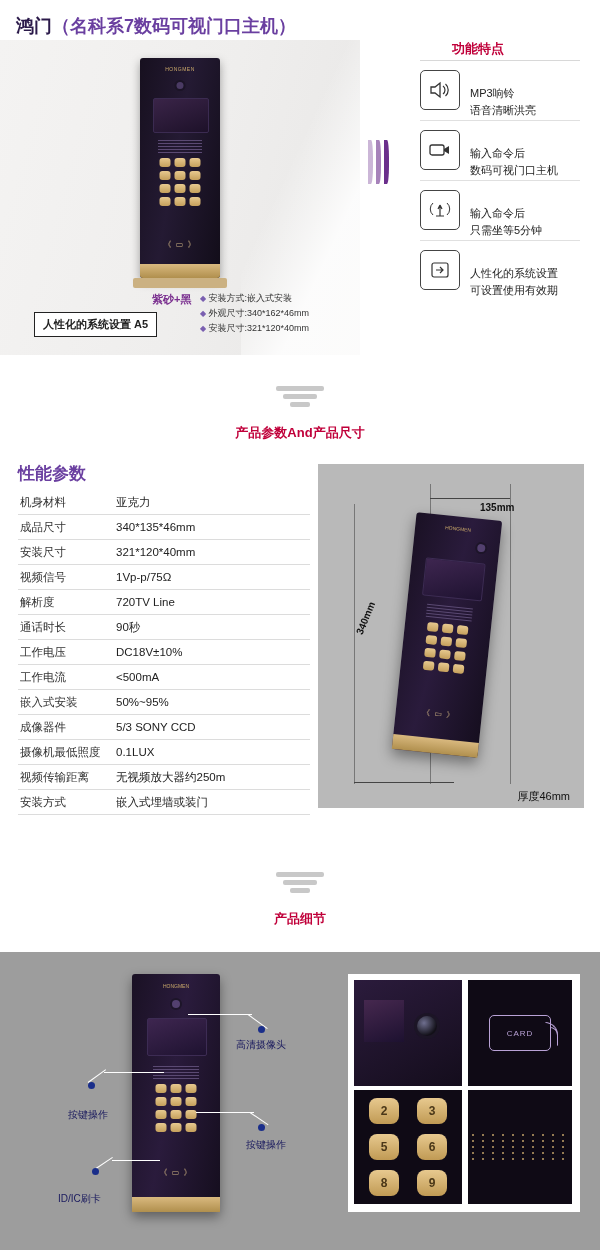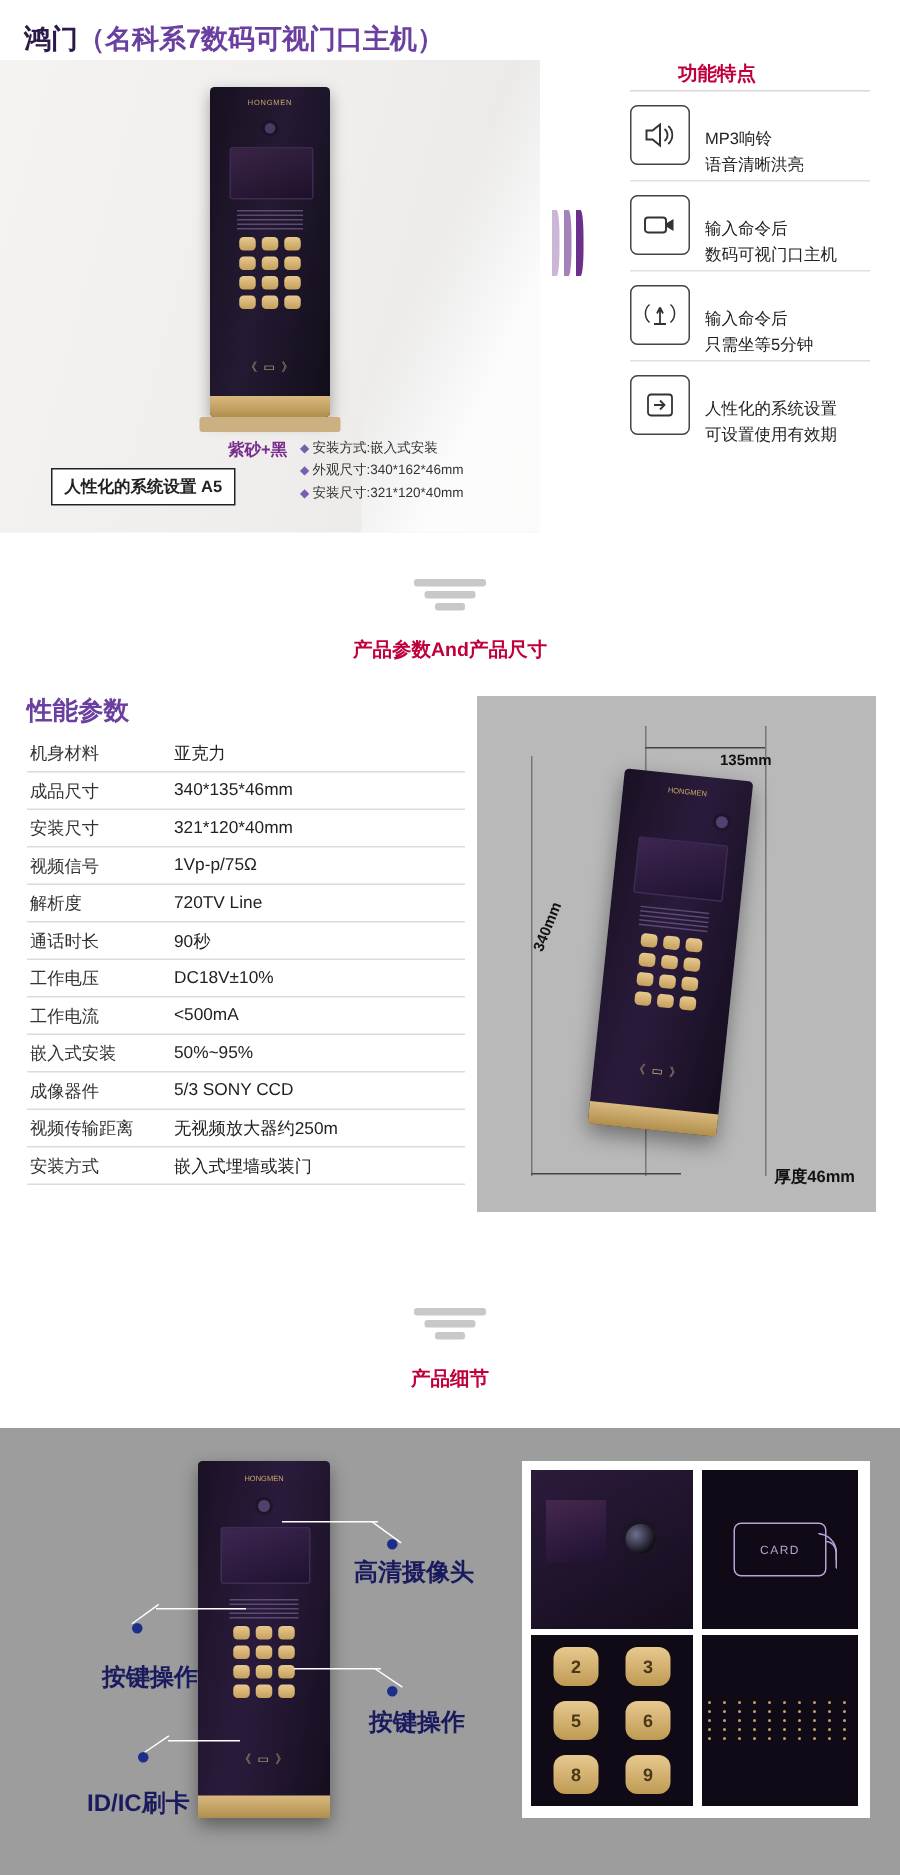--- a/index.html
+++ b/index.html
@@ -88,37 +88,37 @@
   .p2-dev .logo{position:absolute;top:9px;left:50%;transform:translateX(-50%);font-size:5px;color:#c9a86a;white-space:nowrap;}
   .p2-dev .cam{position:absolute;top:25px;right:14px;width:8px;height:8px;border-radius:50%;background:#53406f;box-shadow:0 0 0 2px #1d1529;}
   .p2-dev .screen{position:absolute;top:44px;left:14px;width:58px;height:36px;background:linear-gradient(160deg,#3e2650,#1e1230);border:1px solid #3d2c54;border-radius:2px;}
   .p2-dev .slots{position:absolute;top:90px;left:20px;width:46px;}
   .p2-dev .slots i{display:block;height:1px;background:#5b4a73;margin-bottom:2px;}
   .p2-dev .keypad{top:108px;}
   .p2-dev .card{position:absolute;bottom:34px;left:50%;transform:translateX(-50%);font-size:8px;color:#cdb282;letter-spacing:1px;}
   .p2-dev .foot{position:absolute;bottom:0;left:0;width:100%;height:15px;background:linear-gradient(180deg,#d9b97f,#b08f4d);}
   .dim-w{position:absolute;left:162px;top:38px;font-size:10px;color:#111;font-weight:bold;}
   .dim-h{position:absolute;left:36px;top:168px;font-size:10px;color:#111;font-weight:bold;transform:rotate(-68deg);transform-origin:left top;white-space:nowrap;}
-  .dim-t{position:absolute;right:14px;bottom:16px;font-size:11px;color:#111;font-weight:bold;}
+  .dim-t{position:absolute;right:14px;bottom:4px;font-size:11px;color:#111;font-weight:normal;}
   .gline{position:absolute;background:#6d6d6d;}
 
   
   .panel3{position:absolute;left:0;top:952px;width:600px;height:298px;background:#9d9d9d;}
   .p3-dev{position:absolute;left:132px;top:22px;width:88px;height:238px;
      background:linear-gradient(100deg,#1a1124 0%,#2a1b3c 45%,#150e1e 100%);border-radius:3px;box-shadow:0 5px 12px rgba(0,0,0,.4);}
   .p3-dev .logo{position:absolute;top:9px;left:50%;transform:translateX(-50%);font-size:5px;color:#c9a86a;white-space:nowrap;}
   .p3-dev .cam{position:absolute;top:26px;left:50%;transform:translateX(-50%);width:8px;height:8px;border-radius:50%;background:#53406f;box-shadow:0 0 0 2px #1d1529;}
   .p3-dev .screen{position:absolute;top:44px;left:15px;width:58px;height:36px;background:linear-gradient(160deg,#3e2650,#1e1230);border:1px solid #3d2c54;border-radius:2px;}
   .p3-dev .slots{position:absolute;top:92px;left:21px;width:46px;}
   .p3-dev .slots i{display:block;height:1px;background:#5b4a73;margin-bottom:2px;}
   .p3-dev .keypad{top:110px;}
   .p3-dev .card{position:absolute;bottom:34px;left:50%;transform:translateX(-50%);font-size:8px;color:#cdb282;letter-spacing:1px;}
   .p3-dev .foot{position:absolute;bottom:0;left:0;width:100%;height:15px;background:linear-gradient(180deg,#d9b97f,#b08f4d);}
 
-  .call{position:absolute;font-size:16px;color:#1a1a5e;font-weight:bold;white-space:nowrap;}
+  .call{position:absolute;font-size:10px;color:#1a1a5e;font-weight:normal;white-space:nowrap;}
   .dot{position:absolute;width:7px;height:7px;border-radius:50%;background:#1a2e8a;}
   .lead{position:absolute;background:#ffffff;height:1px;transform-origin:left center;}
 
   .collage{position:absolute;left:348px;top:22px;width:232px;height:238px;background:#fff;padding:4px;box-sizing:border-box;}
   .cell{position:absolute;background:#120c19;}
   .cell.c1{left:6px;top:6px;width:108px;height:106px;background:linear-gradient(150deg,#2b1b3c,#140d1c);}
   .cell.c2{left:120px;top:6px;width:104px;height:106px;background:#0f0a15;}
   .cell.c3{left:6px;top:116px;width:108px;height:114px;background:#0f0a15;}
   .cell.c4{left:120px;top:116px;width:104px;height:114px;background:#0f0a15;}
   .cell .camlens{position:absolute;left:58%;top:34%;width:20px;height:20px;border-radius:50%;background:radial-gradient(circle at 35% 35%,#6f6f8f,#121018 70%);box-shadow:0 0 0 3px #1c1526;}
@@ -295,20 +295,24 @@
         </tr>
     <tr>
           <td class="k">嵌入式安装</td>
           <td class="v">50%~95%</td>
         </tr>
     <tr>
           <td class="k">成像器件</td>
           <td class="v">5/3 SONY CCD</td>
         </tr>
     <tr>
+          <td class="k">摄像机最低照度</td>
+          <td class="v">0.1LUX</td>
+        </tr>
+    <tr>
           <td class="k">视频传输距离</td>
           <td class="v">无视频放大器约250m</td>
         </tr>
     <tr>
           <td class="k">安装方式</td>
           <td class="v">嵌入式埋墙或装门</td>
         </tr>
   </tbody>
     </table>
 

